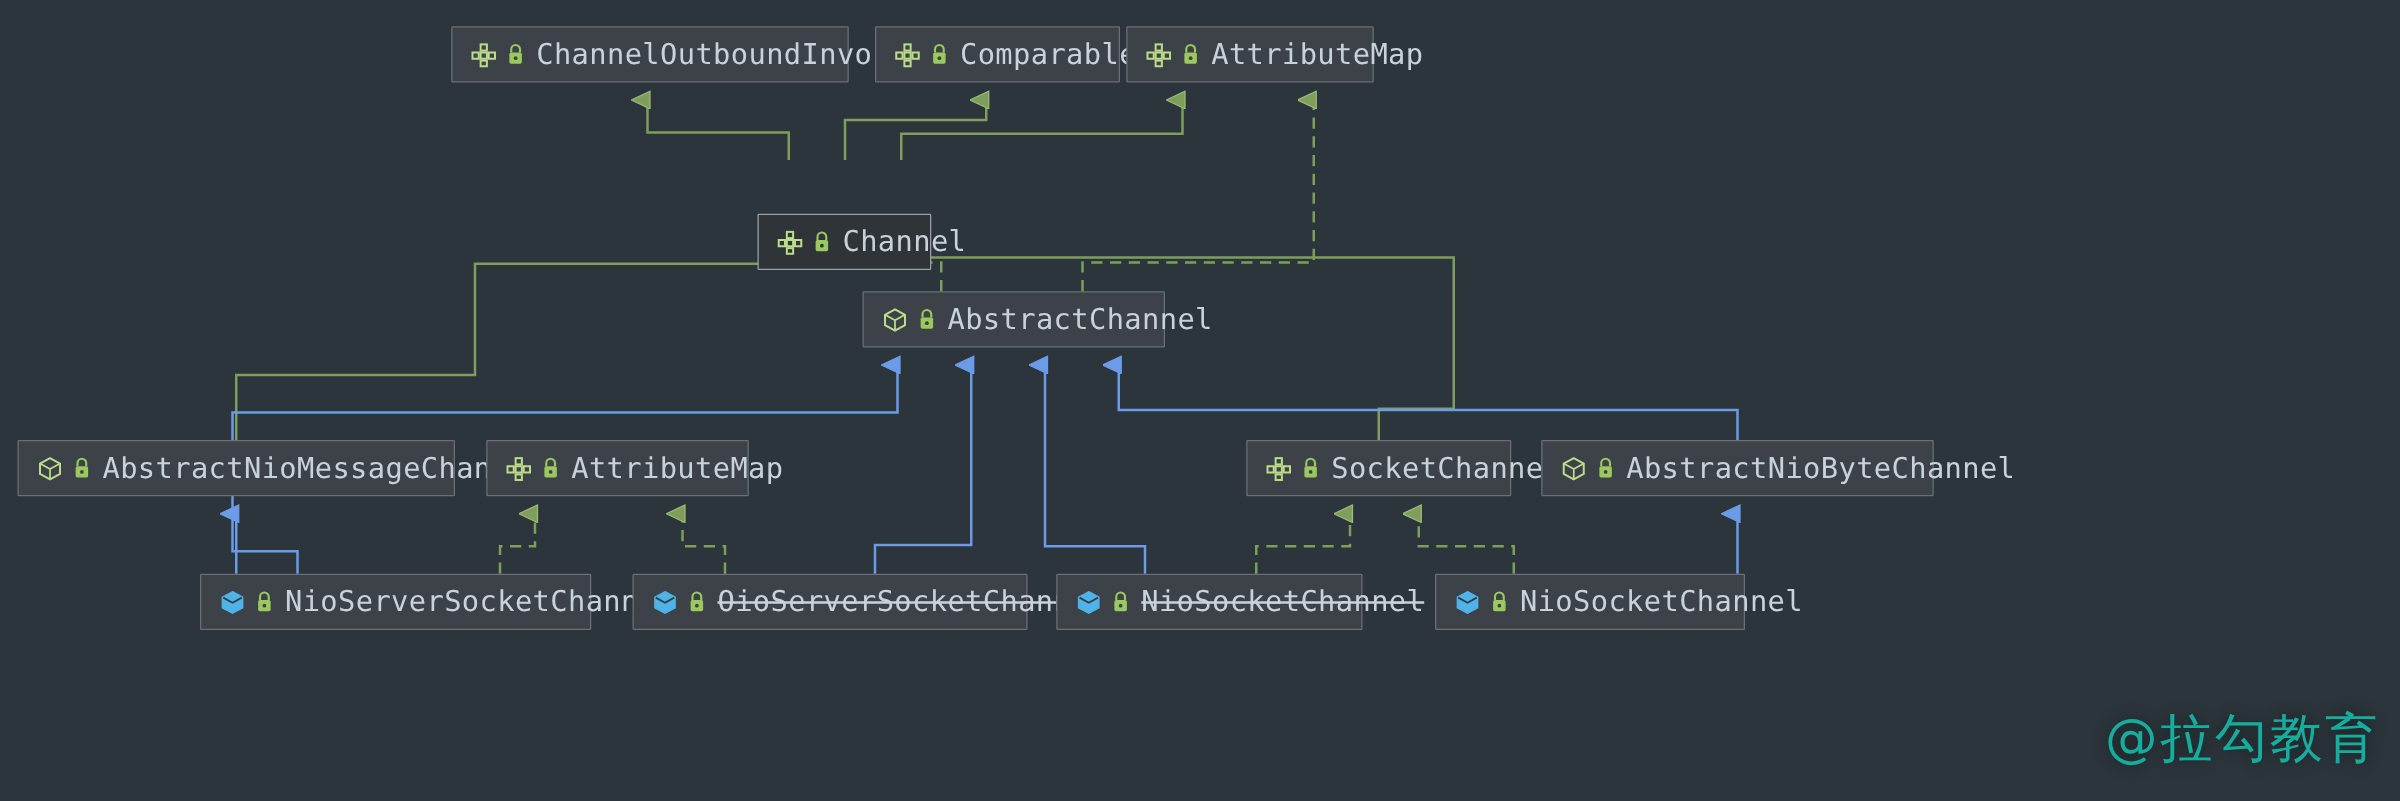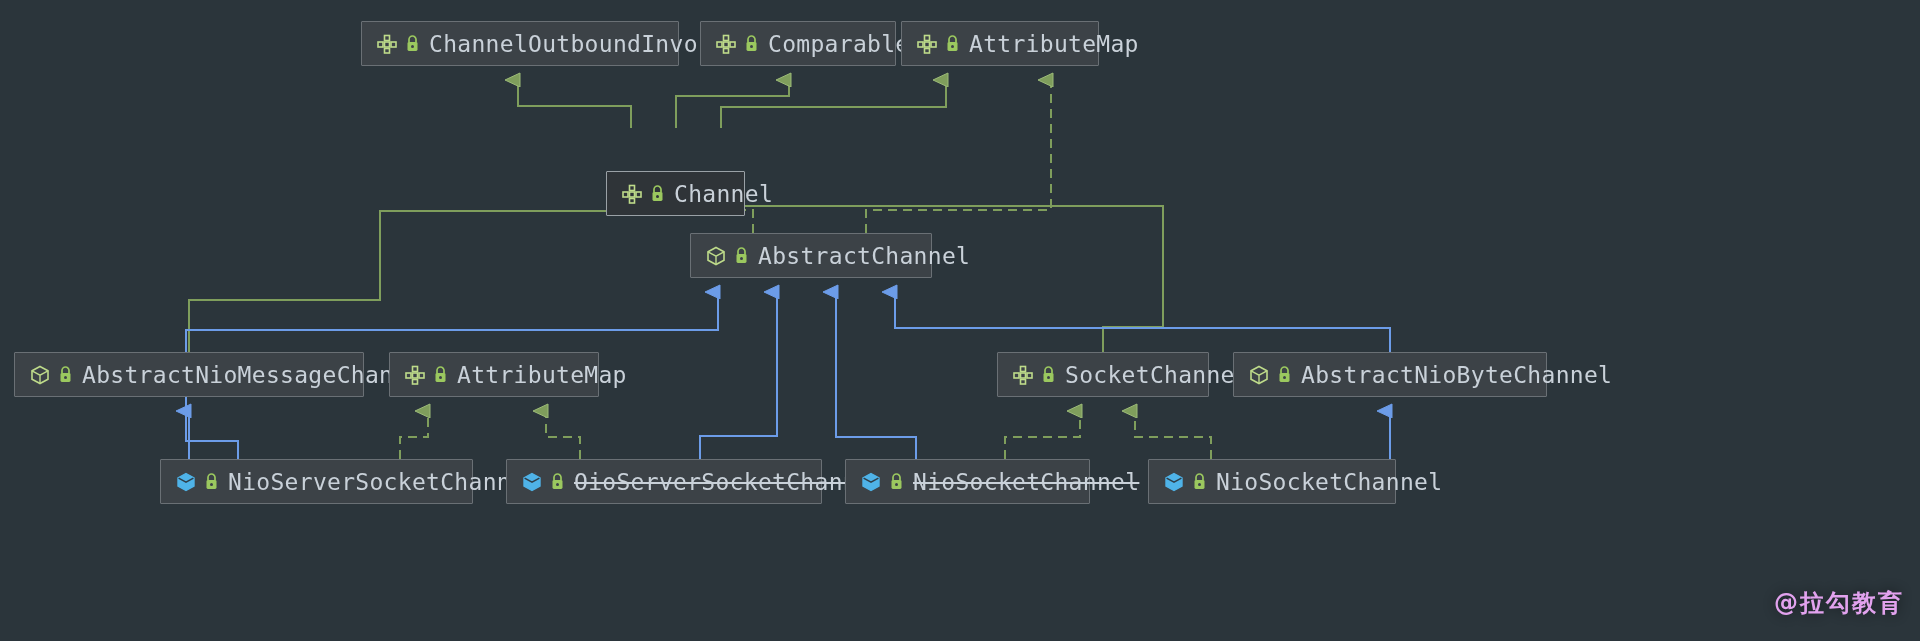--- a/index.html
+++ b/index.html
@@ -19,21 +19,21 @@
   .node.highlight{background:#2f3438;border-color:#9aa1a6;margin-top:43px;}
   .node .label{
     color:#c9d1d9;font-size:23px;letter-spacing:.3px;white-space:nowrap;
     font-family:"DejaVu Sans Mono","Liberation Mono",monospace;
   }
   .node .label.deprecated{text-decoration:line-through;text-decoration-thickness:2px;}
   .ico{width:22px;height:22px;flex:0 0 22px;display:block;}
   .lock{width:15px;height:19px;flex:0 0 15px;display:block;margin-left:-2px;}
   .watermark{
     position:absolute;right:16px;bottom:22px;
-    color:#f0abfc;font-size:24px;font-weight:bold;
+    color:#14b8a6;font-size:42px;font-weight:normal;
     font-family:"DejaVu Sans","Liberation Sans",sans-serif;
     opacity:.93;letter-spacing:2px;pointer-events:none;
     text-shadow:0 0 14px rgba(0,0,0,.55);
   }
 </style>
 </head>
 <body>
 
 <div id="stage">
 

